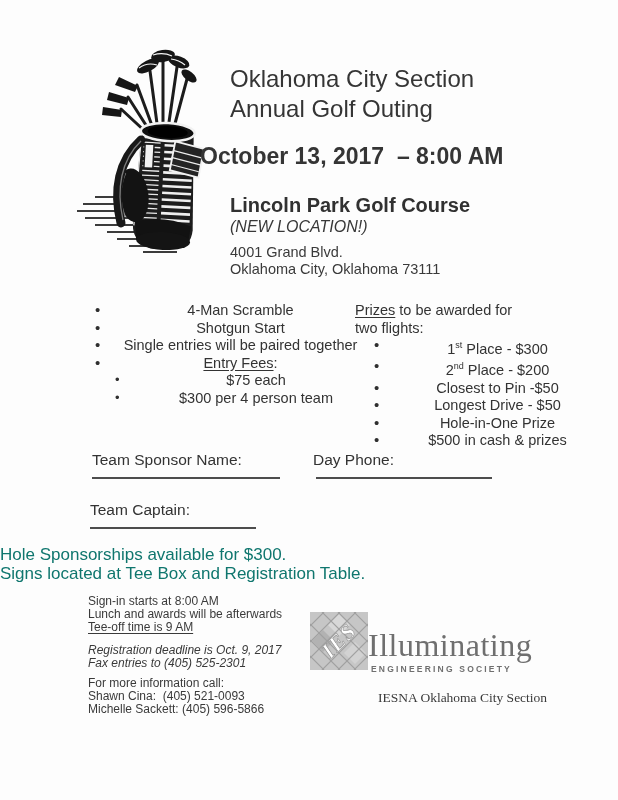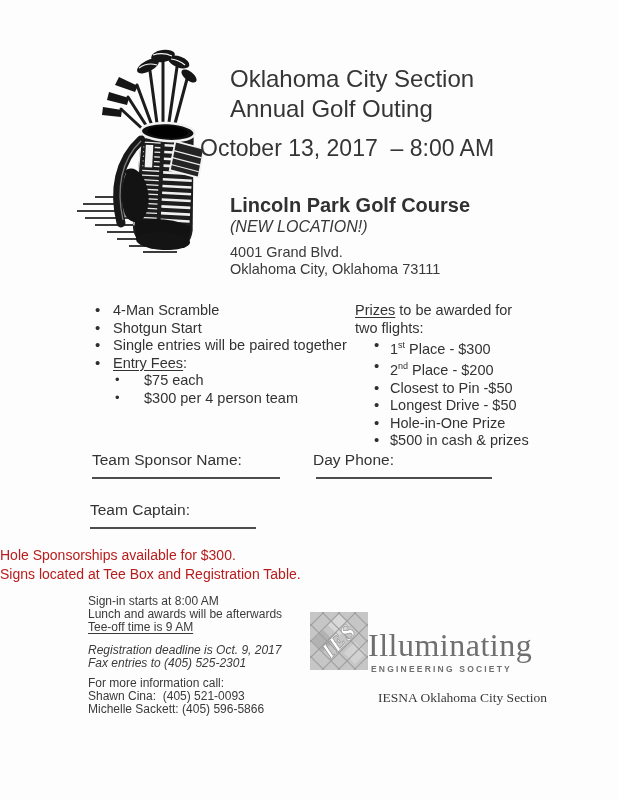--- a/index.html
+++ b/index.html
@@ -13,32 +13,32 @@
   .pre{white-space:pre;}
   .u{text-decoration:underline;text-underline-offset:2px;}
 
   .title-line{left:230px;width:310px;font-size:24px;line-height:30px;color:#353535;}
   .date-line{left:200px;width:370px;font-size:23px;color:#353535;}
   .venue-name{left:230px;width:310px;font-size:20px;font-weight:bold;color:#313131;}
   .venue-note{left:230px;width:310px;font-size:16px;font-style:italic;color:#383838;}
   .addr{left:230px;width:310px;font-size:14.5px;line-height:17px;color:#3a3a3a;}
 
   .list{font-size:14.5px;line-height:17.5px;color:#333;}
-  .li{position:relative;padding-left:23px;}
+  .li{position:relative;padding-left:23px;text-align:center;}
   .li::before{content:"•";position:absolute;left:5px;top:-1px;font-size:15px;color:#2f2f2f;}
   .li.sub{padding-left:54px;}
   .li.sub::before{left:25px;font-size:13px;}
   .li.p{padding-left:35px;}
   .li.p::before{left:19px;}
   sup{font-size:9px;}
 
   .form-label{font-size:15.5px;color:#333;}
   .wline{position:absolute;height:2px;background:#4d4d4d;}
 
-  .sponsor-lines{left:0;width:525px;font-size:14px;line-height:18.5px;color:#b91c1c;}
+  .sponsor-lines{left:0;width:525px;font-size:17px;line-height:18.5px;color:#0f766e;}
 
   .info{left:88px;font-size:12px;line-height:13px;color:#3a3a3a;}
 
   .wordmark{font-family:"Liberation Serif",serif;font-size:32px;color:#6f6f6f;letter-spacing:0.5px;}
   .logo-sub{font-size:8.5px;font-weight:bold;letter-spacing:2.2px;color:#6f6f6f;}
   .logo-caption{font-family:"Liberation Serif",serif;font-size:13.5px;color:#3a3a3a;}
 </style>
 </head>
 <body>
 
@@ -110,21 +110,21 @@
       <path d="M82,178 Q110,170 138,180 L136,196 Q120,206 98,204 L84,196 Z" fill="#121212"></path>
       <ellipse cx="111" cy="196" rx="27" ry="9" fill="#141414"></ellipse>
     </g>
 
     <path d="M86,95 C64,115 58,145 66,178" fill="none" stroke="#181818" stroke-width="9" stroke-linecap="round"></path>
     <path d="M86,96 C66,115 61,144 68,175" fill="none" stroke="#7d7d7d" stroke-width="1.3"></path>
   </svg>
 
   <div class="abs ctr title-line" style="top:64px;">Oklahoma City Section</div>
   <div class="abs ctr title-line" style="top:94px;">Annual Golf Outing</div>
-  <div class="abs ctr date-line pre" style="top:135px;">October 13, 2017  – 8:00 AM</div>
+  <div class="abs ctr date-line pre" style="top:143px;font-weight:bold;">October 13, 2017  – 8:00 AM</div>
   <div class="abs ctr venue-name" style="top:194px;">Lincoln Park Golf Course</div>
   <div class="abs ctr venue-note" style="top:218px;">(NEW LOCATION!)</div>
   <div class="abs ctr addr" style="top:244px;">4001 Grand Blvd.</div>
   <div class="abs ctr addr" style="top:261px;">Oklahoma City, Oklahoma 73111</div>
 
   <div class="abs list" style="left:90px;top:302px;width:278px;">
     <div class="li"><span>4-Man Scramble</span></div>
     <div class="li"><span>Shotgun Start</span></div>
     <div class="li"><span>Single entries will be paired together</span></div>
     <div class="li"><span class="u">Entry Fees</span><span>:</span></div>

